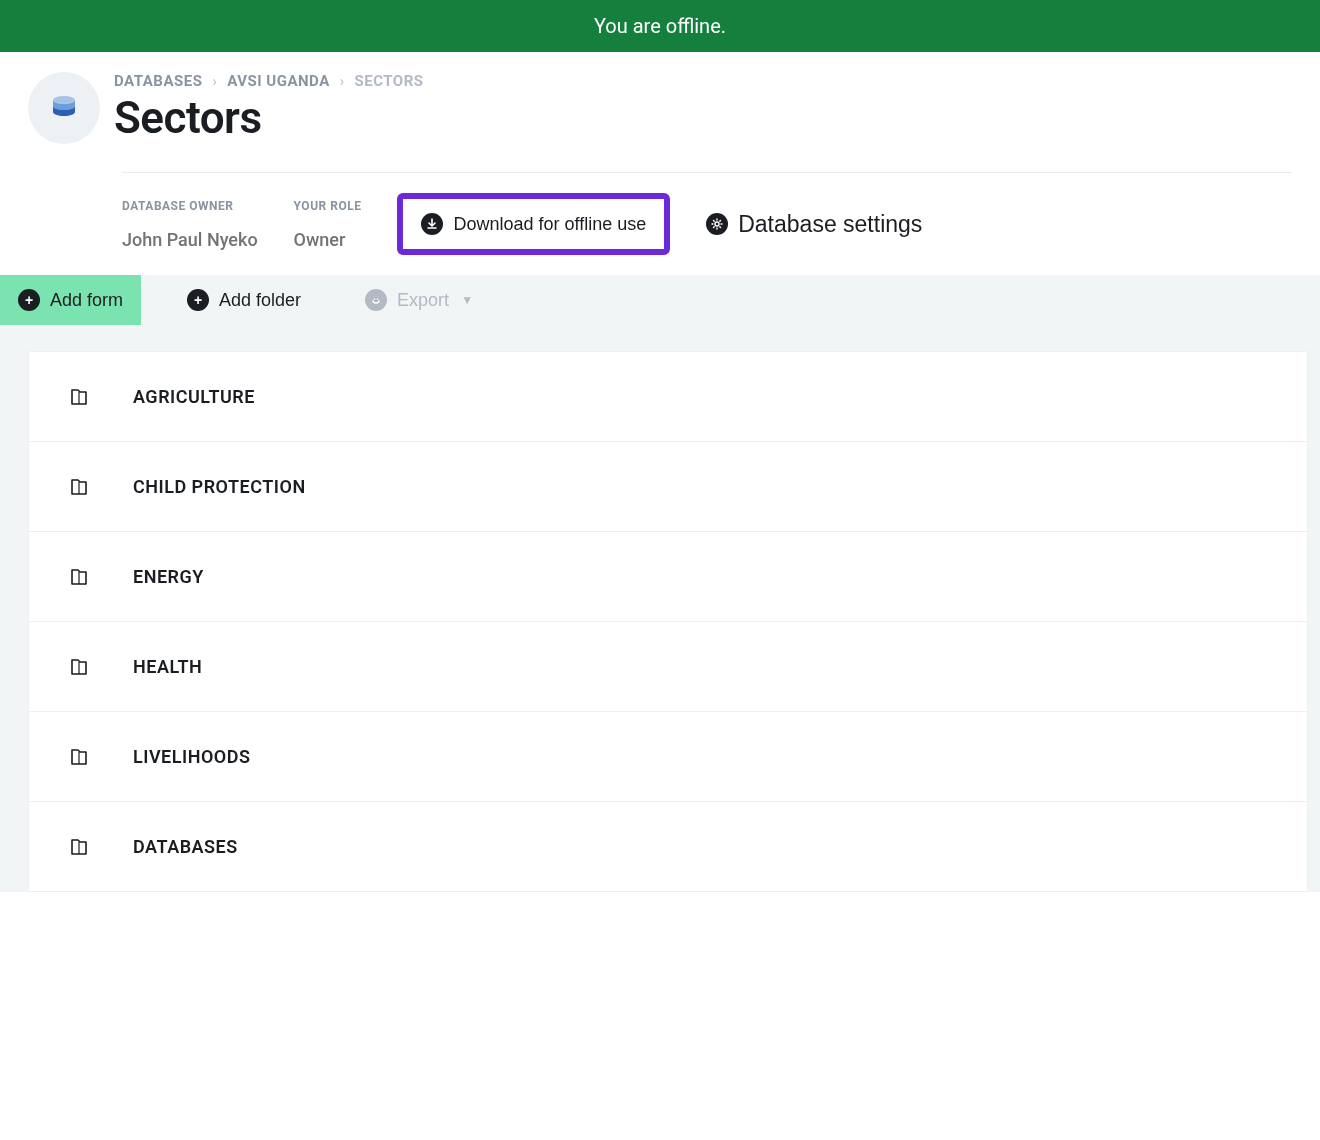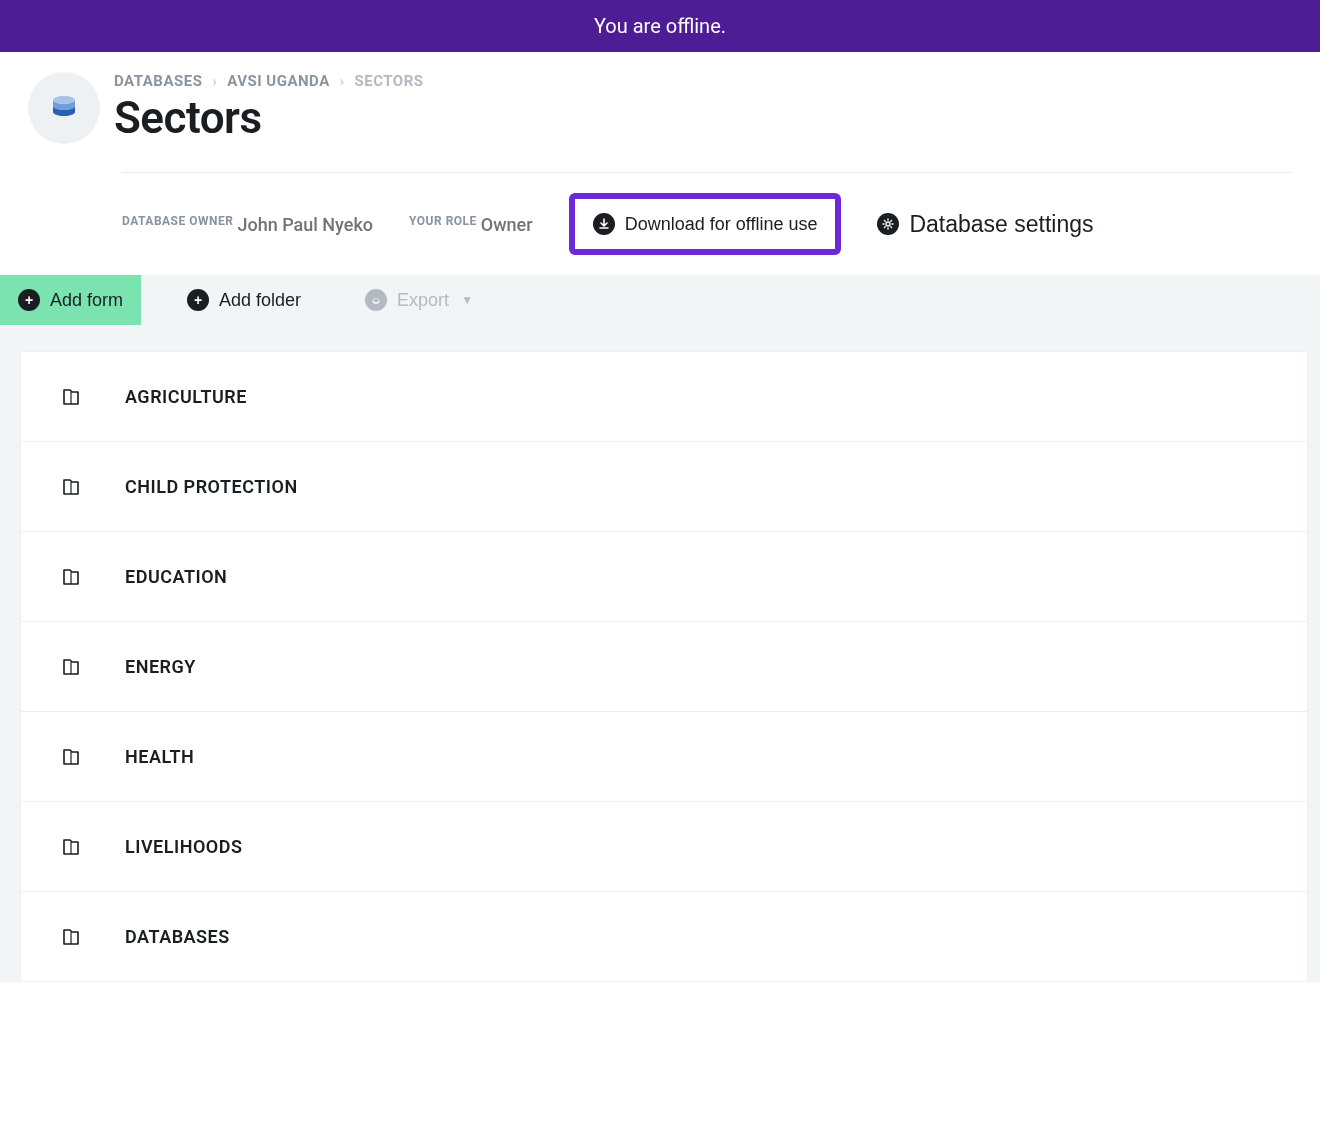--- a/index.html
+++ b/index.html
@@ -1,38 +1,38 @@
 <!DOCTYPE html>
 <html><head>
 <meta charset="utf-8">
 <style>
 * { box-sizing: border-box; margin: 0; padding: 0; }
 body { font-family: -apple-system, BlinkMacSystemFont, "Segoe UI", Roboto, sans-serif; background: #fff; color: #212529; width: 1320px; }
-.offline-banner { background: #4c1d95; color: #fff; text-align: center; padding: 14px 0; font-size: 20px; font-weight: 400; }
+.offline-banner { background: #15803d; color: #fff; text-align: center; padding: 14px 0; font-size: 20px; font-weight: 400; }
 .page-wrap { padding: 20px 28px 0 28px; }
 .header-row { display: flex; align-items: flex-end; gap: 14px; }
 .db-icon-circle { width: 72px; height: 72px; border-radius: 50%; background: #eef1f4; display: flex; align-items: center; justify-content: center; flex-shrink: 0; }
 .header-text { flex: 1; }
 .breadcrumb { display: flex; align-items: center; gap: 10px; font-size: 15px; font-weight: 700; letter-spacing: 0.5px; color: #8a94a1; margin-bottom: 2px; }
 .breadcrumb .link { color: #8a94a1; text-decoration: none; }
 .breadcrumb .chev { color: #c5cbd3; font-size: 14px; }
 .breadcrumb .current { color: #b3bac3; }
 .page-title { font-size: 44px; font-weight: 600; color: #1a1d21; letter-spacing: -0.5px; }
 .meta-row { display: flex; align-items: center; gap: 36px; border-top: 1px solid #e9ecef; margin-top: 28px; margin-left: 94px; padding-top: 20px; padding-bottom: 20px; }
-.meta-block { display: flex; gap: 4px; }
+.meta-block { display: flex; flex-direction: column; gap: 16px; }
 .meta-label { font-size: 12px; font-weight: 700; letter-spacing: 0.5px; color: #8a94a1; text-transform: uppercase; }
 .meta-value { font-size: 18px; font-weight: 500; color: #737373; }
 .btn-outline { display: inline-flex; align-items: center; gap: 10px; border: 6px solid #6d28d9; background: #fff; border-radius: 6px; padding: 14px 18px; font-size: 18px; font-weight: 500; color: #1a1d21; cursor: pointer; }
 .btn-plain { display: inline-flex; align-items: center; gap: 10px; border: none; background: transparent; font-size: 23px; font-weight: 500; color: #1a1d21; cursor: pointer; }
 .toolbar { background: #f2f5f6; display: flex; align-items: center; gap: 28px; padding: 0 16px 0 0; margin: 0; }
 .toolbar .btn { display: inline-flex; align-items: center; gap: 10px; border: none; background: transparent; padding: 14px 18px; font-size: 18px; font-weight: 500; color: #1a1d21; cursor: pointer; }
 .toolbar .btn.primary { background: #7be3b0; }
 .toolbar .btn.disabled { color: #b3bac3; cursor: default; }
 .toolbar .caret { font-size: 12px; margin-left: 2px; }
-.list-area { background: #f2f5f6; padding: 26px 0 0 8px; margin-top: 0; }
+.list-area { background: #f2f5f6; padding: 26px 0 0 16px; margin-top: 0; }
 .list { background: #fff; border: 1px solid #edf0f2; margin: 0 12px; }
 .list-row { display: flex; align-items: center; gap: 44px; padding: 34px 40px; border-bottom: 1px solid #edf0f2; cursor: pointer; }
 .list-row:last-child { border-bottom: none; }
 .row-label { font-size: 18px; font-weight: 600; letter-spacing: 0.5px; color: #1a1d21; }
 .circle-icon { width: 22px; height: 22px; border-radius: 50%; background: #1a1d21; display: inline-flex; align-items: center; justify-content: center; color: #fff; font-size: 14px; font-weight: 700; flex-shrink: 0; }
 .circle-icon.grey { background: #b3bac3; }
 svg { display: block; }
 </style>
 </head>
 <body>
@@ -133,29 +133,20 @@
         </span>
         <span class="row-label">CHILD PROTECTION</span>
       </div>
       <div class="list-row">
         <span>
           <svg width="20" height="20" viewBox="0 0 20 20">
             <path d="M3 3h6l2 2h6v12H3z" fill="none" stroke="#1a1d21" stroke-width="1.6" stroke-linejoin="round"></path>
             <path d="M10 5v12" stroke="#1a1d21" stroke-width="1.2"></path>
           </svg>
         </span>
-        <span class="row-label">EDUCATION</span>
-      </div>
-      <div class="list-row">
-        <span>
-          <svg width="20" height="20" viewBox="0 0 20 20">
-            <path d="M3 3h6l2 2h6v12H3z" fill="none" stroke="#1a1d21" stroke-width="1.6" stroke-linejoin="round"></path>
-            <path d="M10 5v12" stroke="#1a1d21" stroke-width="1.2"></path>
-          </svg>
-        </span>
         <span class="row-label">ENERGY</span>
       </div>
       <div class="list-row">
         <span>
           <svg width="20" height="20" viewBox="0 0 20 20">
             <path d="M3 3h6l2 2h6v12H3z" fill="none" stroke="#1a1d21" stroke-width="1.6" stroke-linejoin="round"></path>
             <path d="M10 5v12" stroke="#1a1d21" stroke-width="1.2"></path>
           </svg>
         </span>
         <span class="row-label">HEALTH</span>

